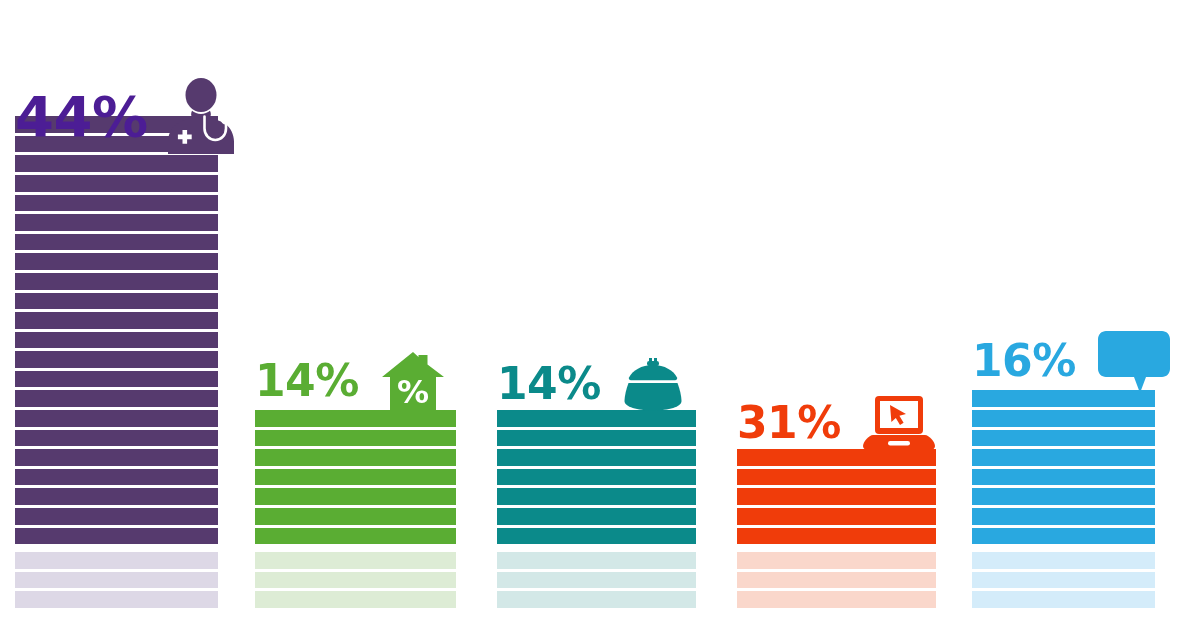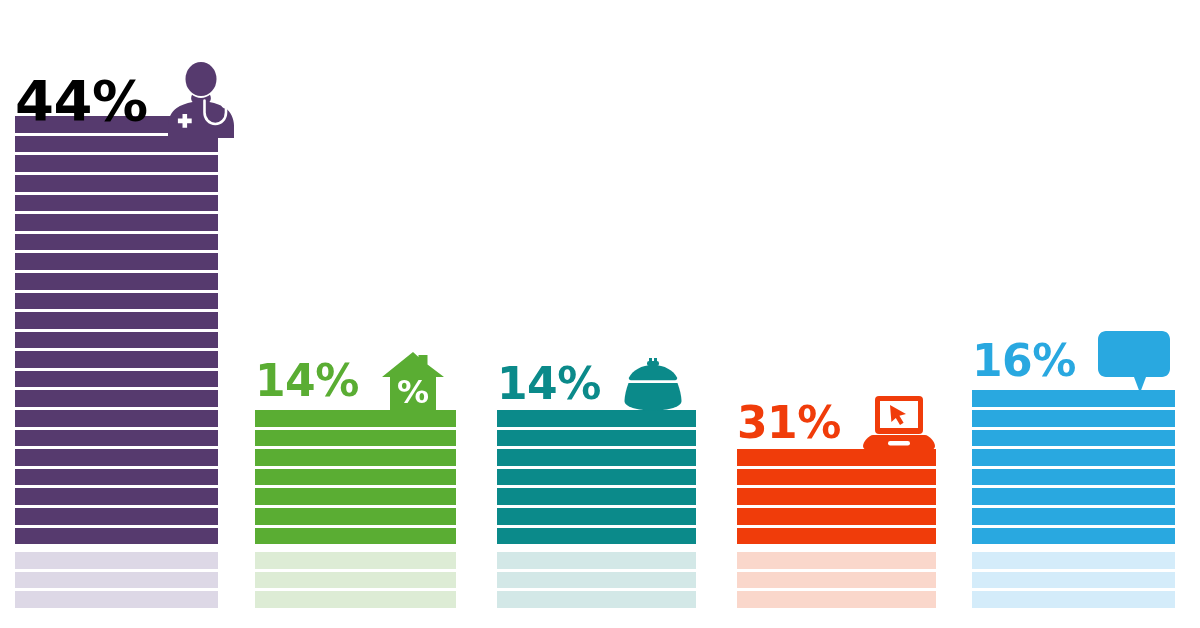--- a/index.html
+++ b/index.html
@@ -85,21 +85,21 @@
         <div class="seg" style="background: rgb(86, 58, 110); height: 16.6px; margin-bottom: 3px;"></div>
         <div class="seg" style="background: rgb(86, 58, 110); height: 16.6px; margin-bottom: 3px;"></div>
         <div class="seg" style="background: rgb(86, 58, 110); height: 16.6px; margin-bottom: 3px;"></div>
         <div class="seg" style="background: rgb(86, 58, 110); height: 16.6px; margin-bottom: 3px;"></div>
         <div class="seg" style="background: rgb(86, 58, 110); height: 16.6px; margin-bottom: 3px;"></div>
         <div style="height: 5px;"></div>
         <div class="seg" style="background: rgb(221, 216, 230); height: 16.6px; margin-bottom: 3px;"></div>
         <div class="seg" style="background: rgb(221, 216, 230); height: 16.6px; margin-bottom: 3px;"></div>
         <div class="seg" style="background: rgb(221, 216, 230); height: 16.6px;"></div>
       </div>
-      <div class="cap" style="bottom: 468px; color: #000000;">
+      <div class="cap" style="bottom: 452px; color: #4c1d95;">
         <span class="value big">44%</span>
         <span class="icon" style="margin-left: 12px;"><svg width="82" height="78" viewBox="0 0 82 78" xmlns="http://www.w3.org/2000/svg">
       <g fill="#563a6e">
         <ellipse cx="41" cy="17" rx="15.5" ry="17"></ellipse>
         <path d="M41 36c-3.5 0-6.6-1.2-9-3.2-1.3 2.6-1.2 5.4.6 7.2-6.5 1.2-12 3.3-15.9 5.9C11.4 49.7 8 56.4 8 63.5V76h66V63.5c0-7.1-3.4-13.8-8.7-17.6-3.9-2.6-9.4-4.7-15.9-5.9 1.8-1.8 1.9-4.6.6-7.2-2.4 2-5.5 3.2-9 3.2z"></path>
       </g>
       <g fill="#ffffff">
         <path d="M22.5 52h4.6v4.6h4.6v4.6h-4.6v4.6h-4.6v-4.6h-4.6v-4.6h4.6z"></path>
       </g>
       <g stroke="#ffffff" stroke-width="2.6" fill="none" stroke-linecap="round">
@@ -177,21 +177,21 @@
       <g fill="#f03c0a">
         <rect x="12" y="1" width="48" height="38" rx="4"></rect>
         <path d="M10 40h52c4 0 10 7 10 11 0 2.2-1.8 4-4 4H4c-2.2 0-4-1.8-4-4 0-4 6-11 10-11z"></path>
       </g>
       <rect x="17" y="6" width="38" height="27" fill="#ffffff"></rect>
       <rect x="25" y="46" width="22" height="4.5" rx="2.2" fill="#ffffff"></rect>
       <path d="M27 10l16 9-6.6 1.8 4.2 7-3.6 2.1-4.2-7L28.4 27z" fill="#f03c0a"></path>
     </svg></span>
       </div>
     </div>
-    <div class="bar-group" style="left: 972px; width: 203px; bottom: 20px; height: 289px;">
+    <div class="bar-group" style="left: 972px; width: 183px; bottom: 20px; height: 289px;">
       <div class="column">
         <div class="seg" style="background: rgb(41, 168, 224); height: 16.6px; margin-bottom: 3px;"></div>
         <div class="seg" style="background: rgb(41, 168, 224); height: 16.6px; margin-bottom: 3px;"></div>
         <div class="seg" style="background: rgb(41, 168, 224); height: 16.6px; margin-bottom: 3px;"></div>
         <div class="seg" style="background: rgb(41, 168, 224); height: 16.6px; margin-bottom: 3px;"></div>
         <div class="seg" style="background: rgb(41, 168, 224); height: 16.6px; margin-bottom: 3px;"></div>
         <div class="seg" style="background: rgb(41, 168, 224); height: 16.6px; margin-bottom: 3px;"></div>
         <div class="seg" style="background: rgb(41, 168, 224); height: 16.6px; margin-bottom: 3px;"></div>
         <div class="seg" style="background: rgb(41, 168, 224); height: 16.6px; margin-bottom: 3px;"></div>
         <div style="height: 5px;"></div>

